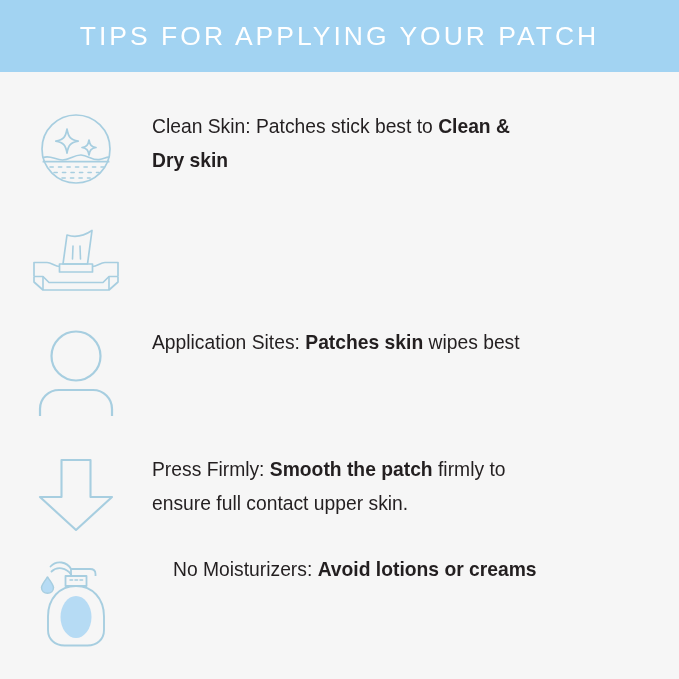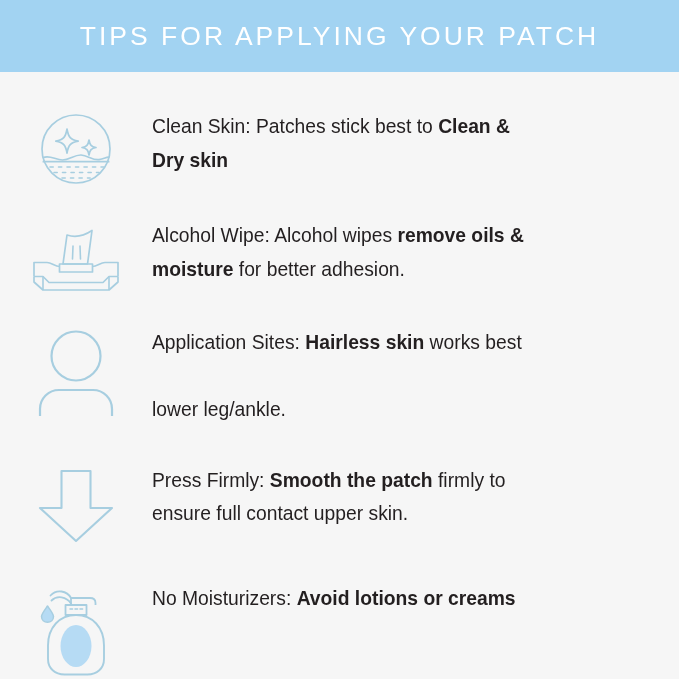--- a/index.html
+++ b/index.html
@@ -74,21 +74,21 @@
   }
   .tip-text b {
     font-weight: 700;
   }
 
   
   .tip-1 { margin-top: 38px; }
   .tip-2 { margin-top: 33px; }
   .tip-3 { margin-top: 32px; }
   .tip-4 { margin-top: 37px; justify-content: center; }
-  .tip-5 { margin-top: 38px; }
+  .tip-5 { margin-top: 20px; gap: 21px; }
 
   .tip-1 .tip-icon { padding-top: 2px; }
   .tip-2 .tip-icon { padding-top: 7px; }
   .tip-3 .tip-icon { padding-top: 2px; }
   .tip-4 .tip-icon { padding-top: 4px; }
   .tip-5 .tip-icon { padding-top: 4px; }
 </style>
 </head>
 <body>
 
@@ -137,37 +137,32 @@
 
           <path d="M33.5 40.5 C29 40.5 25.5 36.5 21 36.5 L8 36.5 L8 50.5" fill="none" stroke="#a7cee0" stroke-width="1.7" stroke-linejoin="round"></path>
           <path d="M66.5 40.5 C71 40.5 74.5 36.5 79 36.5 L92 36.5 L92 50.5" fill="none" stroke="#a7cee0" stroke-width="1.7" stroke-linejoin="round"></path>
 
           <path d="M8 50.5 L17 50.5 L23 56.5 L77 56.5 L83 50.5 L92 50.5" fill="none" stroke="#a7cee0" stroke-width="1.7" stroke-linejoin="round"></path>
           <path d="M8 50.5 L8 56 L17 64 L83 64 L92 56 L92 50.5" fill="none" stroke="#a7cee0" stroke-width="1.7" stroke-linejoin="round"></path>
           <path d="M17 50.5 L17 64" fill="none" stroke="#a7cee0" stroke-width="1.6"></path>
           <path d="M83 50.5 L83 64" fill="none" stroke="#a7cee0" stroke-width="1.6"></path>
         </svg>
       </div>
-      <div class="tip-text">
-        <span>Alcohol Wipe: Alcohol wipes </span><b>remove oils &amp;</b><br>
-        <b>moisture</b><span> for better adhesion.</span>
-      </div>
     </li>
 
     <li class="tip tip-3">
       <div class="tip-icon">
         <svg width="78" height="88" viewBox="0 0 78 88" aria-hidden="true">
           <circle cx="39" cy="28" r="24.5" fill="none" stroke="#a7cee0" stroke-width="2.2"></circle>
           <path d="M3 88 L3 81 C3 70.5 11.5 62 22 62 L56 62 C66.5 62 75 70.5 75 81 L75 88" fill="none" stroke="#a7cee0" stroke-width="2.2" stroke-linejoin="round"></path>
         </svg>
       </div>
       <div class="tip-text">
-        <span>Application Sites:  </span><b>Hairless skin</b><span> works best</span><br>
+        <span>Application Sites:  </span><b>Patches skin</b><span> wipes best</span><br>
         <br>
-        <span>lower leg/ankle.</span>
       </div>
     </li>
 
     <li class="tip tip-4">
       <div class="tip-icon">
         <svg width="80" height="76" viewBox="0 0 80 76" aria-hidden="true">
           <path d="M25.5 3 L54.5 3 L54.5 40 L76 40 L40 73 L4 40 L25.5 40 Z" fill="none" stroke="#a7cee0" stroke-width="2.1" stroke-linejoin="round"></path>
         </svg>
       </div>
       <div class="tip-text">

